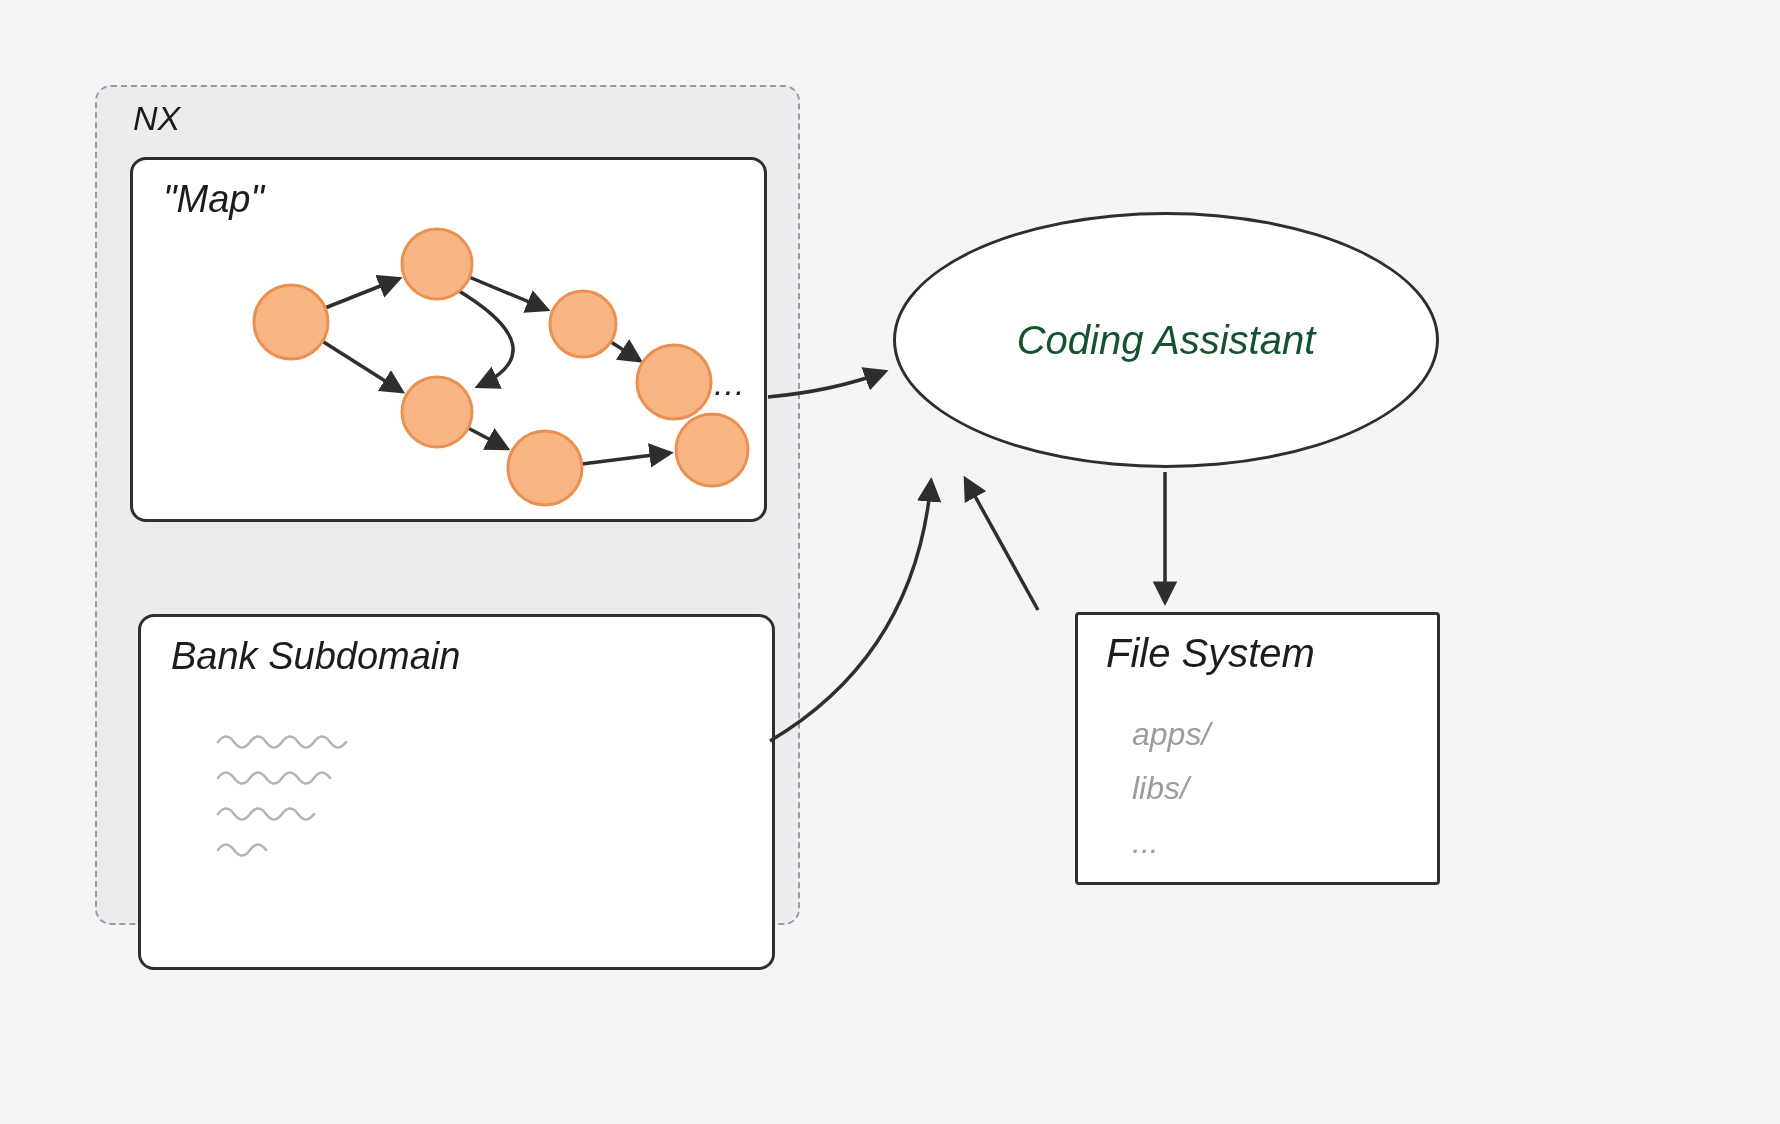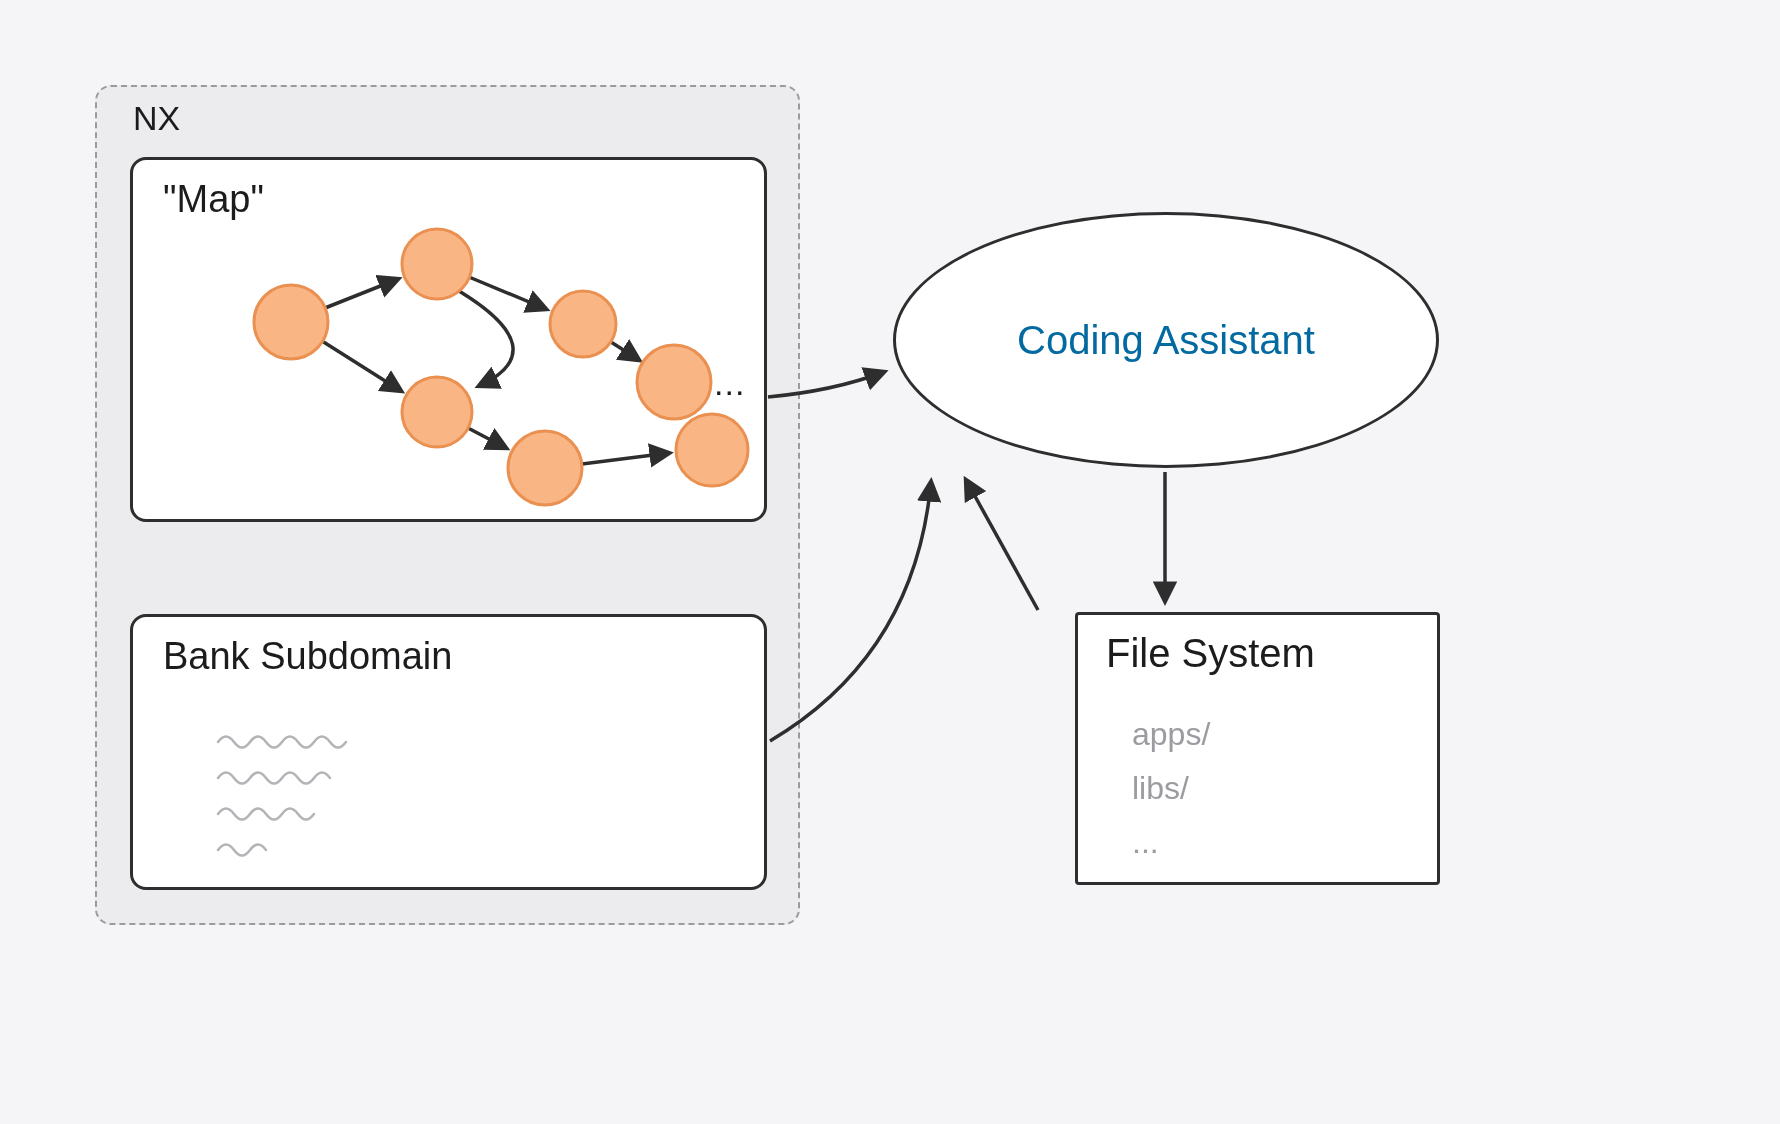--- a/index.html
+++ b/index.html
@@ -5,20 +5,21 @@
   * { margin: 0; padding: 0; box-sizing: border-box; }
   html, body { background: #f5f4f7; }
   .stage {
     position: relative;
     width: 1780px;
     height: 1124px;
     background: #f5f4f7;
     font-family: "Liberation Sans", sans-serif;
     color: #1c1c1e;
     overflow: hidden;
+    font-style: italic;
   }
   
   .nx {
     position: absolute;
     left: 95px; top: 85px;
     width: 705px; height: 840px;
     background: #ececee;
     border: 2px dashed #9a9aa0;
     border-radius: 16px;
   }
@@ -36,21 +37,21 @@
     border-radius: 16px;
   }
   .box-title {
     position: absolute;
     left: 30px; top: 18px;
     font-size: 38px;
     color: #1c1c1e;
     white-space: nowrap;
   }
   .map  { left: 33px; top: 70px;  width: 637px; height: 365px; }
-  .bank { left: 33px; top: 527px; width: 637px; height: 276px; }
+  .bank { left: 41px; top: 527px; width: 637px; height: 356px; }
   
   .graph-more {
     position: absolute;
     left: 714px; top: 364px;
     font-size: 34px;
     letter-spacing: 1px;
     color: #1c1c1e;
   }
   
   .assistant {
@@ -59,21 +60,21 @@
     width: 546px; height: 256px;
     background: #ffffff;
     border: 3px solid #2e2e2e;
     border-radius: 50%;
     display: flex;
     align-items: center;
     justify-content: center;
   }
   .assistant span {
     font-size: 40px;
-    color: #0369a1;
+    color: #14532d;
     white-space: nowrap;
   }
   
   .fs { left: 1075px; top: 612px; width: 365px; height: 273px; border-radius: 4px; }
   .fs .box-title { left: 28px; top: 16px; font-size: 40px; }
   .fs-entries {
     position: absolute;
     left: 54px; top: 92px;
   }
   .fs-entry {

